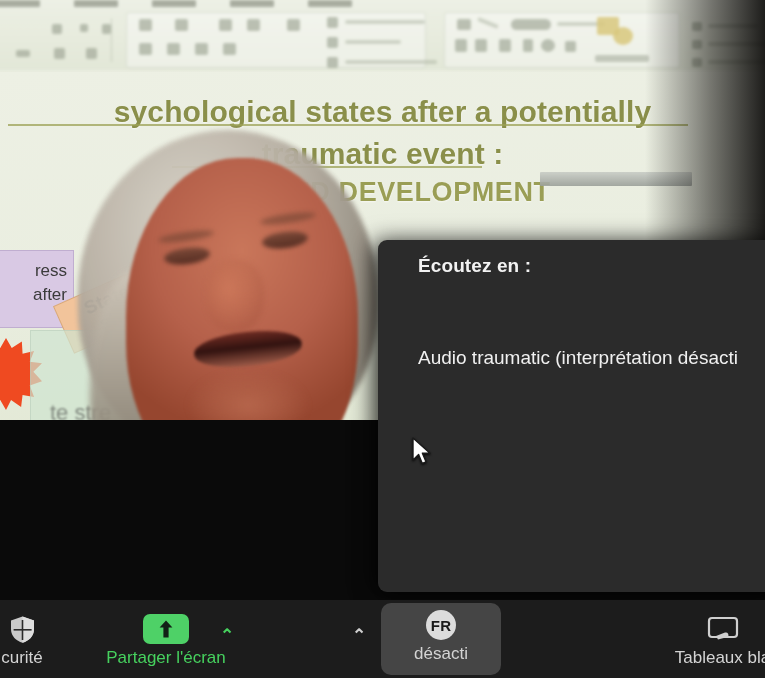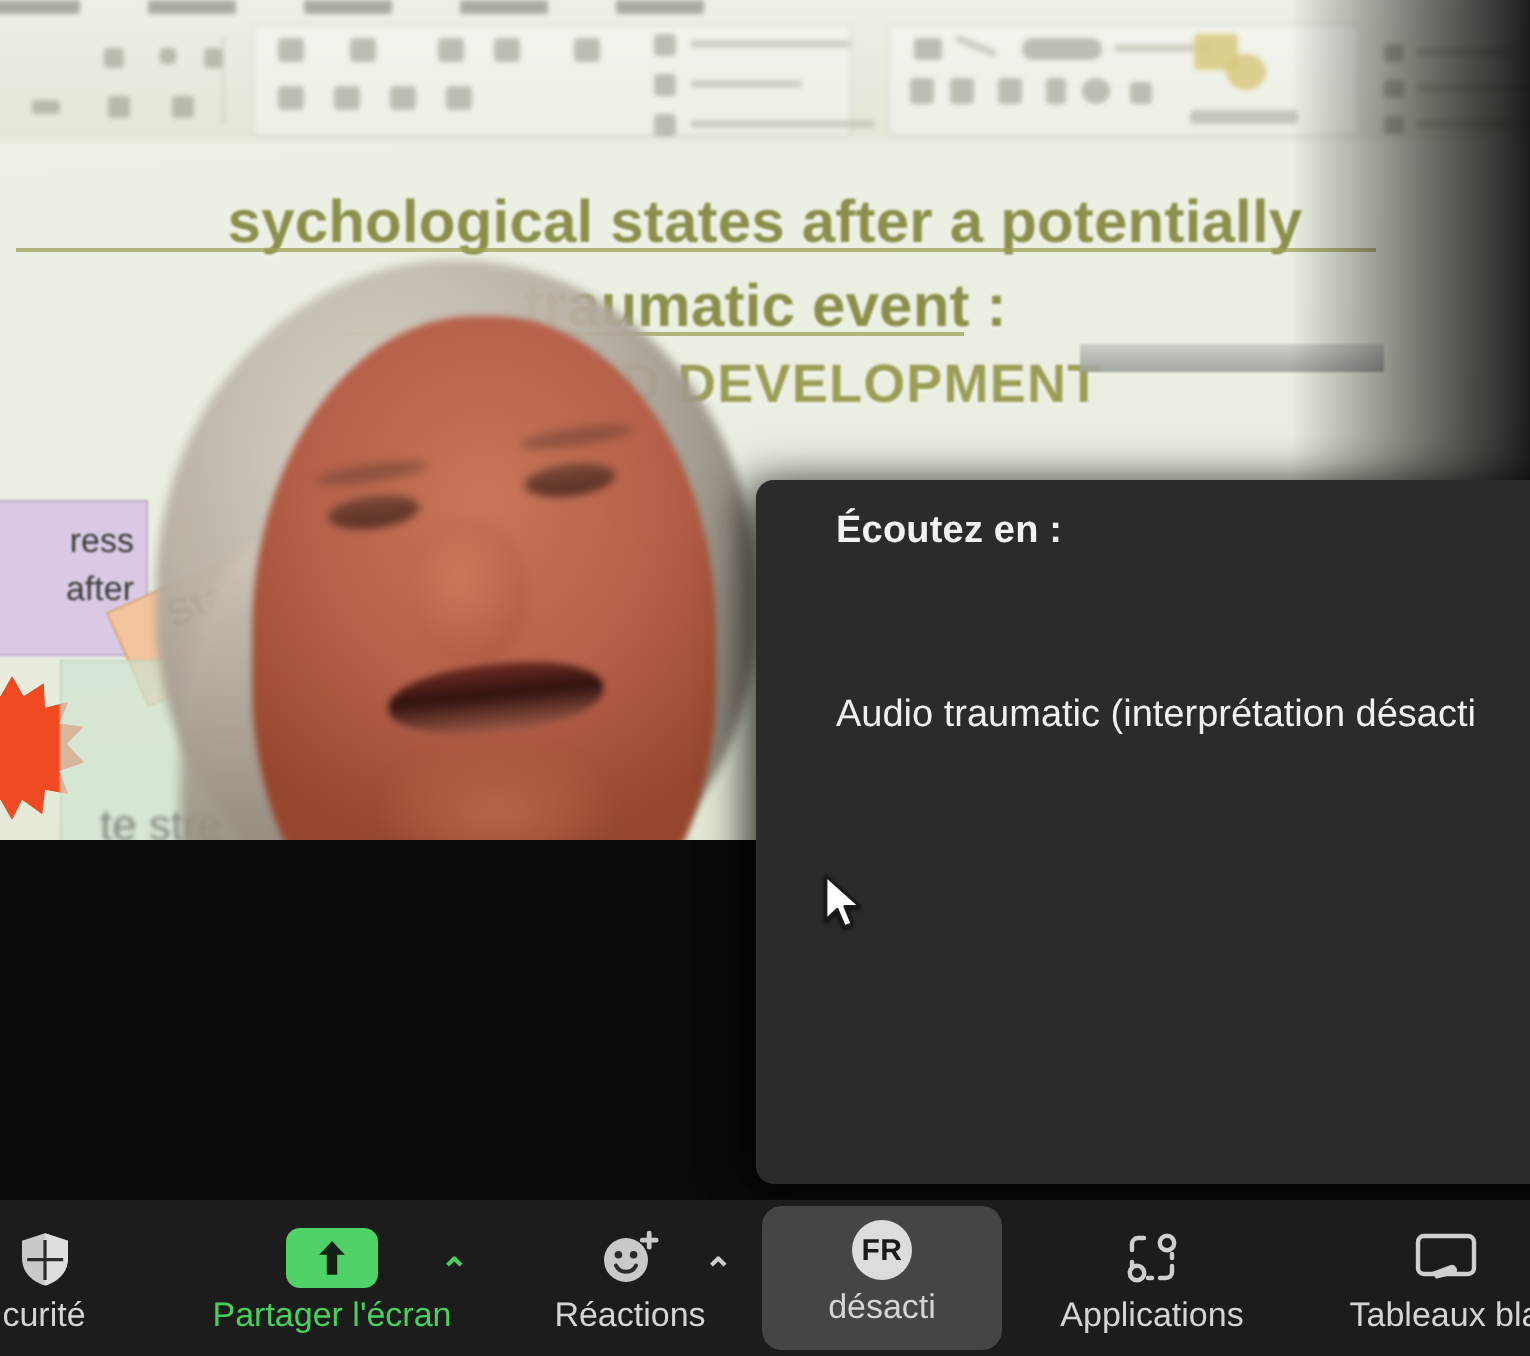--- a/index.html
+++ b/index.html
@@ -351,55 +351,29 @@
         <div class="share-btn">
           <svg width="16" height="20" viewBox="0 0 16 20">
             <path d="M8 1.5 L14.4 8.4 H10.6 V18.4 H5.4 V8.4 H1.6 Z" fill="#122116"></path>
           </svg>
         </div>
       </div>
       <div class="tb-lbl">Partager l'écran</div>
     </div>
     <div class="chev" id="chev-share">⌃</div>
 
-    <div class="tb-item" id="tb-reactions">
-      <div class="tb-ico">
-        <svg width="32" height="28" viewBox="0 0 32 28">
-          <circle cx="14" cy="15" r="11" fill="#c9c9c9"></circle>
-          <circle cx="10.2" cy="12.4" r="1.9" fill="#2b2b2b"></circle>
-          <circle cx="17.8" cy="12.4" r="1.9" fill="#2b2b2b"></circle>
-          <path d="M9 17.8 a5.6 5.6 0 0 0 10 0" fill="none" stroke="#2b2b2b" stroke-width="2" stroke-linecap="round"></path>
-          <path d="M25.6 1.6 v7 M22.1 5.1 h7" stroke="#c9c9c9" stroke-width="2.4" stroke-linecap="round"></path>
-        </svg>
-      </div>
-      <div class="tb-lbl">Réactions</div>
-    </div>
     <div class="chev" id="chev-react">⌃</div>
 
     <div class="tb-item" id="tb-francais">
       <div class="tb-ico">
         <div class="fr-badge">FR</div>
       </div>
       <div class="tb-lbl">désacti</div>
     </div>
 
-    <div class="tb-item" id="tb-applications">
-      <div class="tb-ico">
-        <svg width="28" height="28" viewBox="0 0 28 28">
-          <path d="M10 4 H7 a3 3 0 0 0 -3 3 v3" fill="none" stroke="#cfcfcf" stroke-width="2.2" stroke-linecap="round"></path>
-          <path d="M18 24 h3 a3 3 0 0 0 3 -3 v-3" fill="none" stroke="#cfcfcf" stroke-width="2.2" stroke-linecap="round"></path>
-          <path d="M24 12 v2" fill="none" stroke="#cfcfcf" stroke-width="2.2" stroke-linecap="round"></path>
-          <path d="M4 16 v2" fill="none" stroke="#cfcfcf" stroke-width="2.2" stroke-linecap="round"></path>
-          <path d="M12 24 h2" fill="none" stroke="#cfcfcf" stroke-width="2.2" stroke-linecap="round"></path>
-          <circle cx="21.5" cy="6.5" r="3.6" fill="none" stroke="#cfcfcf" stroke-width="2.2"></circle>
-          <circle cx="6.5" cy="21.5" r="3.6" fill="none" stroke="#cfcfcf" stroke-width="2.2"></circle>
-        </svg>
-      </div>
-      <div class="tb-lbl">Applications</div>
-    </div>
 
     <div class="tb-item" id="tb-tableaux">
       <div class="tb-ico">
         <svg width="32" height="26" viewBox="0 0 32 26">
           <rect x="2" y="2" width="28" height="19" rx="3" fill="none" stroke="#cfcfcf" stroke-width="2.2"></rect>
           <path d="M9 20 l9 -3.4 a2.6 2.6 0 0 1 2.6 4.4 L11 23.4 Z" fill="#cfcfcf"></path>
         </svg>
       </div>
       <div class="tb-lbl">Tableaux bla</div>
     </div>

